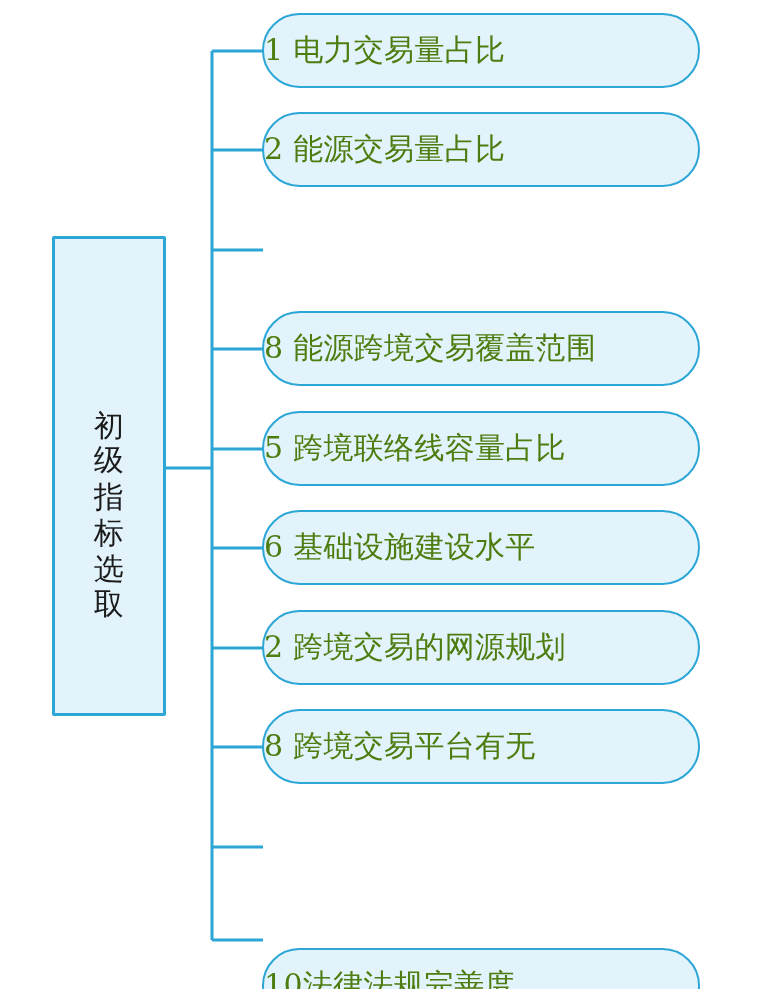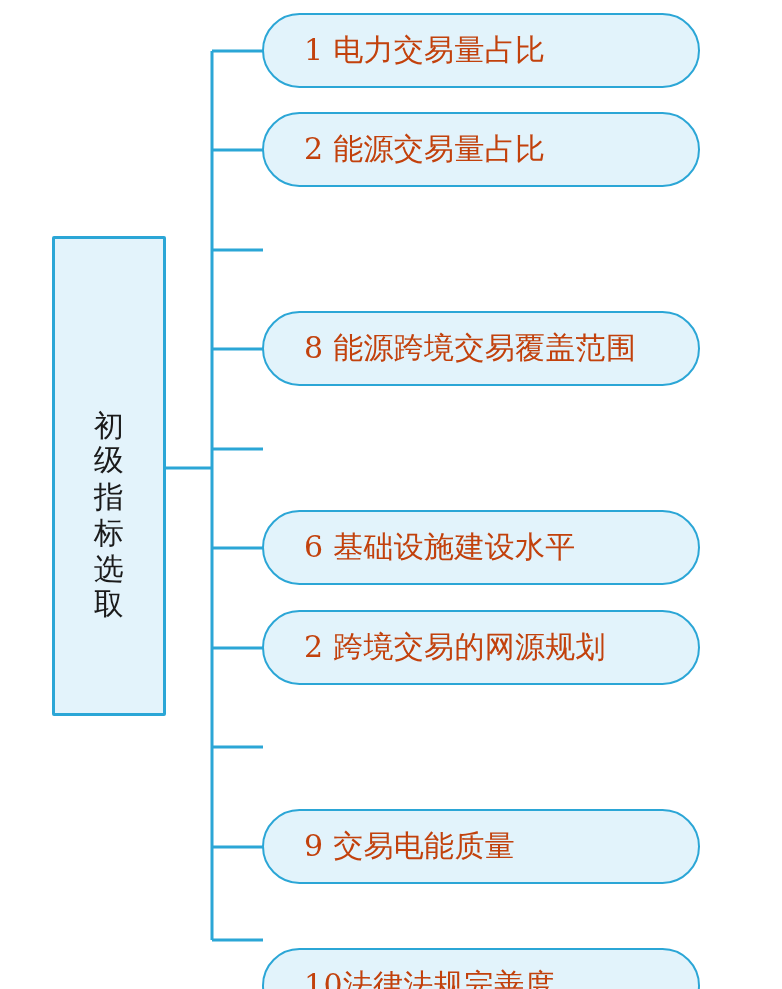--- a/index.html
+++ b/index.html
@@ -59,23 +59,22 @@
     width: 438px;
     height: 75px;
     box-sizing: border-box;
     background: #e2f3fb;
     border: 2.5px solid #2ba6d6;
     border-radius: 38px;
     display: flex;
     align-items: center;
   }
   .leaf-label {
-    padding-left: 40px;
     font-size: 30px;
-    color: #c2410c;
+    color: #4d7c0f;
     letter-spacing: 0.01em;
     white-space: nowrap;
     font-family: "DejaVu Serif", "Liberation Serif", serif;
   }
 </style>
 </head>
 <body>
 
 <div id="diagram-root">
 
@@ -103,26 +102,29 @@
 
   <div class="leaf-node" style="top:13px">
     <span class="leaf-label">1 电力交易量占比</span>
   </div>
   <div class="leaf-node" style="top:112px">
     <span class="leaf-label">2 能源交易量占比</span>
   </div>
   <div class="leaf-node" style="top:311px">
     <span class="leaf-label">8 能源跨境交易覆盖范围</span>
   </div>
+  <div class="leaf-node" style="top:411px">
+    <span class="leaf-label">5 跨境联络线容量占比</span>
+  </div>
   <div class="leaf-node" style="top:510px">
     <span class="leaf-label">6 基础设施建设水平</span>
   </div>
   <div class="leaf-node" style="top:610px">
     <span class="leaf-label">2 跨境交易的网源规划</span>
   </div>
-  <div class="leaf-node" style="top:809px">
-    <span class="leaf-label">9 交易电能质量</span>
+  <div class="leaf-node" style="top:709px">
+    <span class="leaf-label">8 跨境交易平台有无</span>
   </div>
   <div class="leaf-node" style="top:948px">
     <span class="leaf-label">10法律法规完善度</span>
   </div>
 
 </div>
 
 </body></html>

